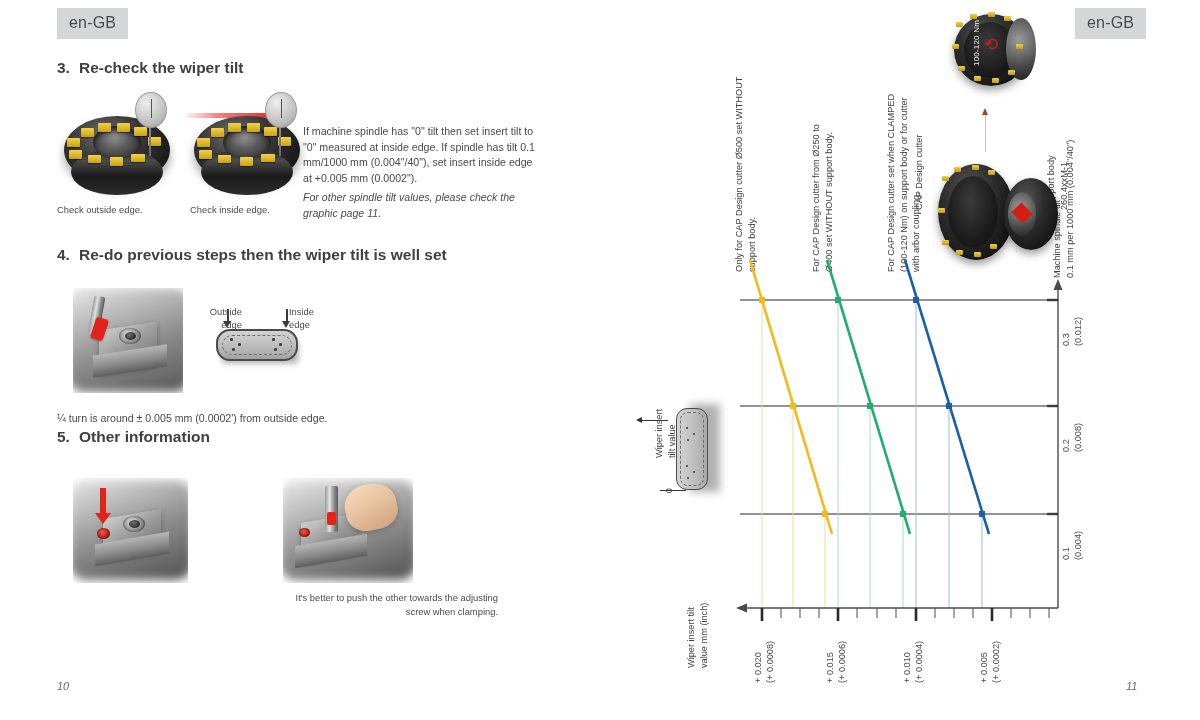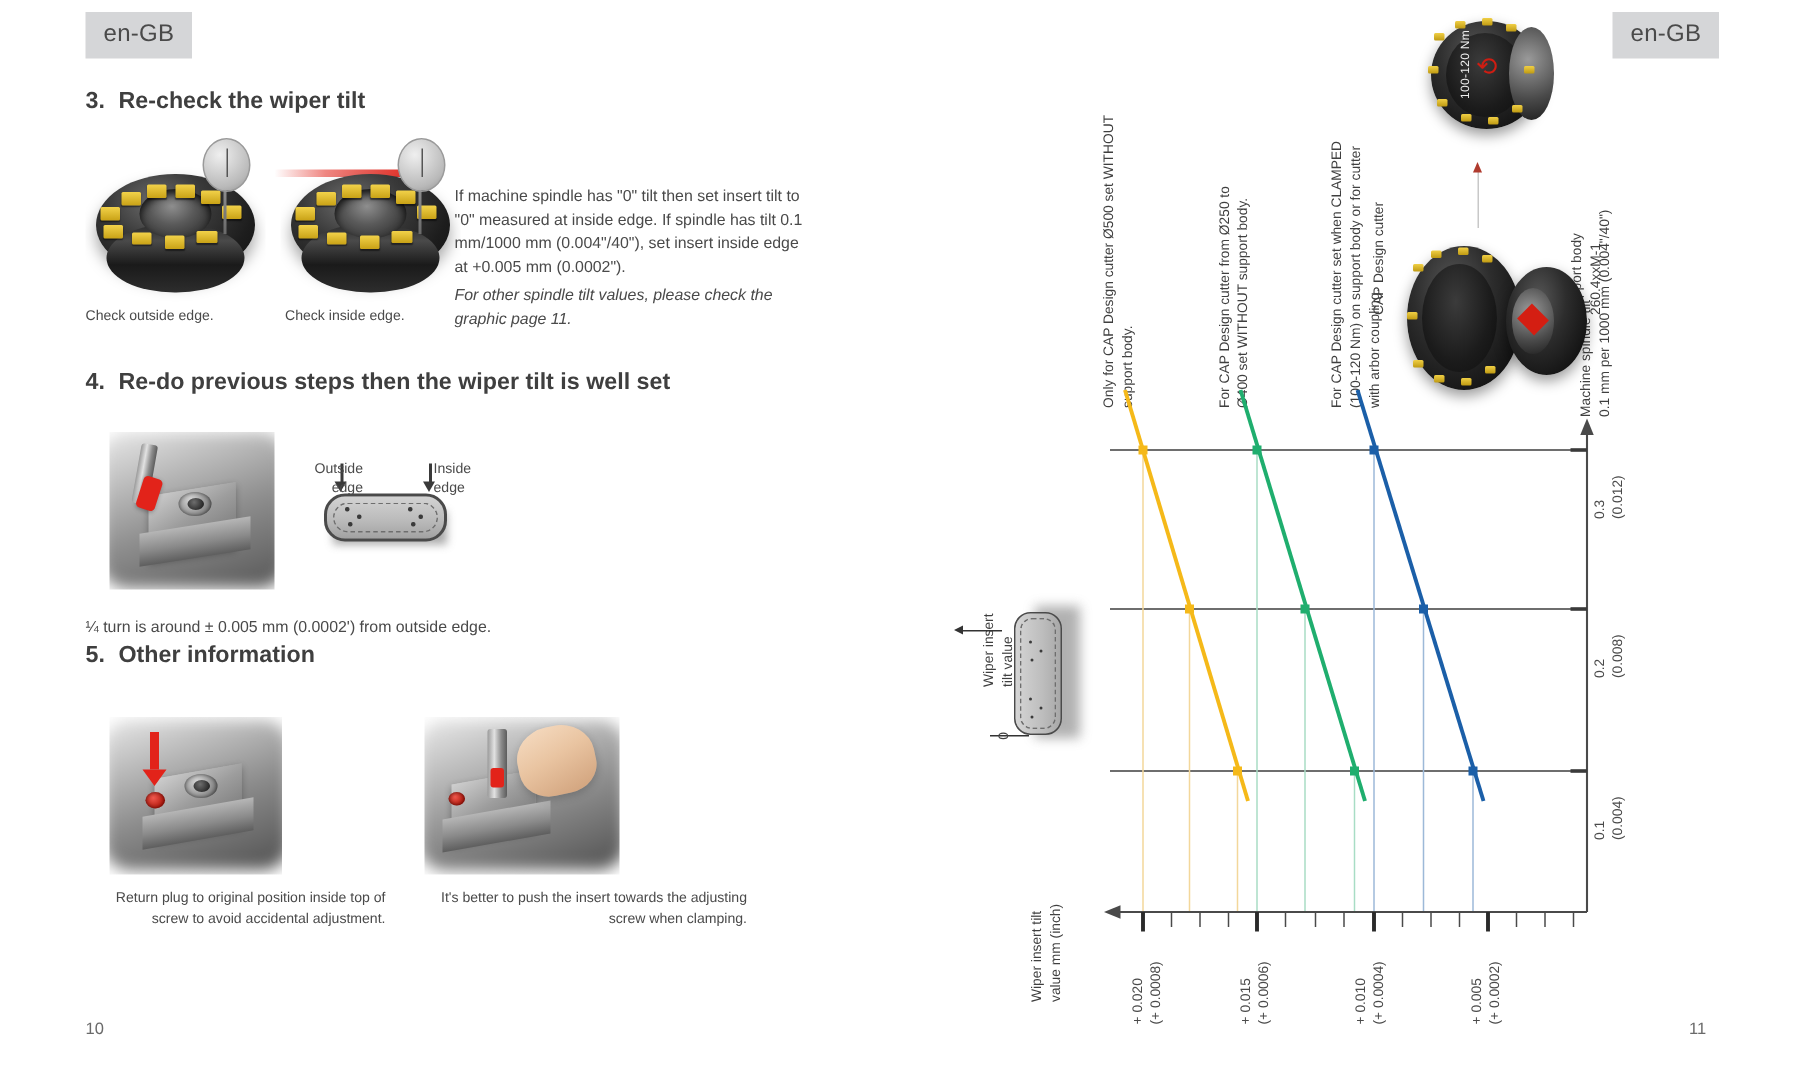--- a/index.html
+++ b/index.html
@@ -14,21 +14,21 @@
   
   .lang-tag{
     position:absolute;background:#d5d6d8;color:#4a4a4a;
     font-size:16px;letter-spacing:.2px;
     padding:6px 12px 7px 12px;
   }
   #lang-left{left:57px;top:8px;}
   #lang-right{left:1075px;top:8px;}
 
   
-  .page-num{position:absolute;font-size:11px;color:#6a6a6a;}
+  .page-num{position:absolute;font-size:11px;color:#6a6a6a;font-style:italic;}
   #page-num-left{left:57px;top:680px;}
   #page-num-right{left:1126px;top:680px;text-align:right;}
 
   
   #left-page{position:absolute;left:0;top:0;width:620px;height:720px;}
 
   .step-heading{position:absolute;font-size:15.5px;color:#3f3f3f;font-weight:bold;white-space:nowrap;}
   .step-heading .num{display:inline-block;width:22px;}
 
   .body-text{position:absolute;font-size:10.6px;line-height:15.5px;color:#4a4a4a;}
@@ -341,34 +341,33 @@
         <div class="screw" style="left:50px;top:38px;width:22px;height:16px;">
             <i></i>
           </div>
         <div class="redplug" style="left:24px;top:50px;width:13px;height:11px;"></div>
         <div class="dn-arrow" style="left:22px;top:10px;height:36px;">
           <div class="s" style="height:25px;"></div>
             <div class="h"></div>
         </div>
       </div>
     </div>
-    <div class="caption" style="left:57px;top:591px;width:200px;">Return plug to original position inside top of screw to avoid accidental adjustment.</div>
 
     <div class="photo" style="left:283px;top:478px;width:130px;height:105px;">
       <div class="part">
         <div class="blur-mass" style="left:-4px;top:2px;width:138px;height:100px;background:linear-gradient(160deg,#eaeaea,#909090 55%,#4f4f4f 100%);"></div>
         <div class="block" style="left:18px;top:40px;width:56px;height:40px;transform:skewY(-10deg);"></div>
         <div class="slab" style="left:12px;top:62px;width:72px;height:22px;transform:skewY(-10deg);"></div>
         <div class="drv" style="left:42px;top:8px;width:13px;height:46px;"></div>
         <div class="finger" style="left:62px;top:6px;width:52px;height:46px;transform:rotate(-12deg);"></div>
         <div class="redplug" style="left:16px;top:50px;width:11px;height:9px;"></div>
         <div style="position:absolute;left:44px;top:34px;width:9px;height:13px;background:#e2231a;border-radius:2px;"></div>
       </div>
     </div>
-    <div class="caption" style="left:283px;top:591px;width:215px;">It's better to push the insert towards the adjusting screw when clamping.</div>
+    <div class="caption" style="left:283px;top:591px;width:215px;">It's better to push the other towards the adjusting screw when clamping.</div>
 
     <div class="page-num" id="page-num-left">10</div>
   </div>
 
   <div id="right-page">
     <div class="lang-tag" id="lang-right" style="left:455px;top:8px;">en-GB</div>
 
     <div id="chart">
 
       <div class="vtext" style="left:113px;top:76px;height:196px;width:26px;">Only for CAP Design cutter Ø500 set WITHOUT support body.</div>

